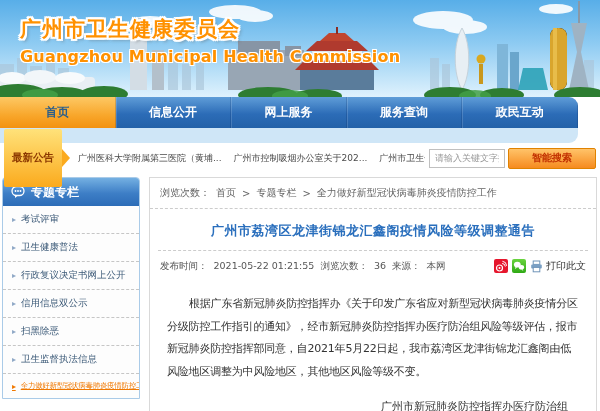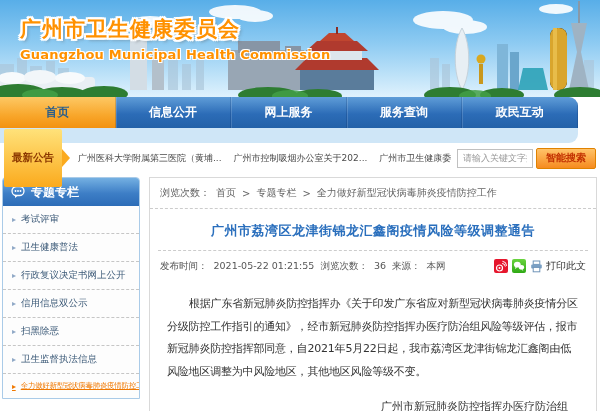--- a/index.html
+++ b/index.html
@@ -7,21 +7,21 @@
               font-family:"DejaVu Sans","Liberation Sans",sans-serif; }
 
   
   .banner { position:relative; width:600px; height:97px; overflow:hidden;
             background:linear-gradient(180deg,#58aee8 0%,#8ecbf2 45%,#dff2fd 100%); }
   .banner svg { position:absolute; inset:0; }
   .banner-titles { position:absolute; left:20px; top:15px; z-index:2; }
   .banner-cn { font-size:21px; font-weight:bold; color:#ff9100; letter-spacing:1px;
     text-shadow:-2px -2px 0 #fff,2px -2px 0 #fff,-2px 2px 0 #fff,2px 2px 0 #fff,
                 0 -2px 0 #fff,0 2px 0 #fff,-2px 0 0 #fff,2px 0 0 #fff,3px 3px 3px rgba(90,90,90,.45); }
-  .banner-en { margin-top:4px; font-size:13px; font-weight:bold; color:#ff9100; letter-spacing:.2px;
+  .banner-en { margin-top:4px; font-size:16px; font-weight:bold; color:#ff9100; letter-spacing:.2px;
     text-shadow:-1px -1px 0 #fff,1px -1px 0 #fff,-1px 1px 0 #fff,1px 1px 0 #fff; }
 
   
   .nav-wrap { width:578px; border-radius:0 9px 9px 0; overflow:hidden; }
   .nav { display:flex; height:31px; background:linear-gradient(180deg,#5f9dd8 0%,#2c6cb7 55%,#2361a8 100%); }
   .nav-tab { flex:1; line-height:31px; text-align:center; color:#fff; font-size:12px;
              font-weight:bold; cursor:pointer; border-right:1px solid rgba(0,30,80,.18);
              box-shadow:inset 1px 0 0 rgba(255,255,255,.15); }
   .nav-tab.active { background:linear-gradient(180deg,#fdc864 0%,#f8a62a 60%,#f39210 100%);
                     color:#2d5f8a; box-shadow:none; }
@@ -34,21 +34,21 @@
                   border-radius:2px; flex:none; }
   .ticker-badge::after { content:""; position:absolute; right:-8px; top:50%; margin-top:-9px;
                   border:9px solid transparent; border-left:8px solid #fbaa1d; border-right:0; }
   .ticker-links { display:flex; gap:12px; margin-left:16px; flex:1; overflow:hidden;
                   white-space:nowrap; font-size:9px; color:#4a4a4a; }
   .ticker-link { cursor:pointer; flex:none; }
   .search-box { display:flex; align-items:center; flex:none; margin-left:4px; }
   .search-input { width:76px; height:19px; border:1px solid #c0c0c0; font-size:9px;
                   padding:0 5px; color:#333; }
   .search-input::placeholder { color:#999; }
-  .search-btn { height:21px; margin-left:3px; padding:0 9px; font-size:10px; font-weight:bold;
+  .search-btn { height:21px; margin-left:3px; padding:0 23px; font-size:10px; font-weight:bold;
                 color:#c23000; background:linear-gradient(180deg,#ffc369,#f68b1f);
                 border:1px solid #e08200; border-radius:2px; cursor:pointer;text-align:center; }
 
   
   .content { display:flex; margin-top:4px; padding:0 2px; align-items:flex-start; }
 
   .sidebar { width:138px; flex:none; border:1px solid #aacbe8; border-radius:4px 4px 0 0;
              background:#fdfdfd; }
   .side-header { height:28px; display:flex; align-items:center; gap:6px; padding:0 8px;
              background:linear-gradient(180deg,#74b0e2 0%,#3d7ec6 55%,#2c6cb7 100%);

